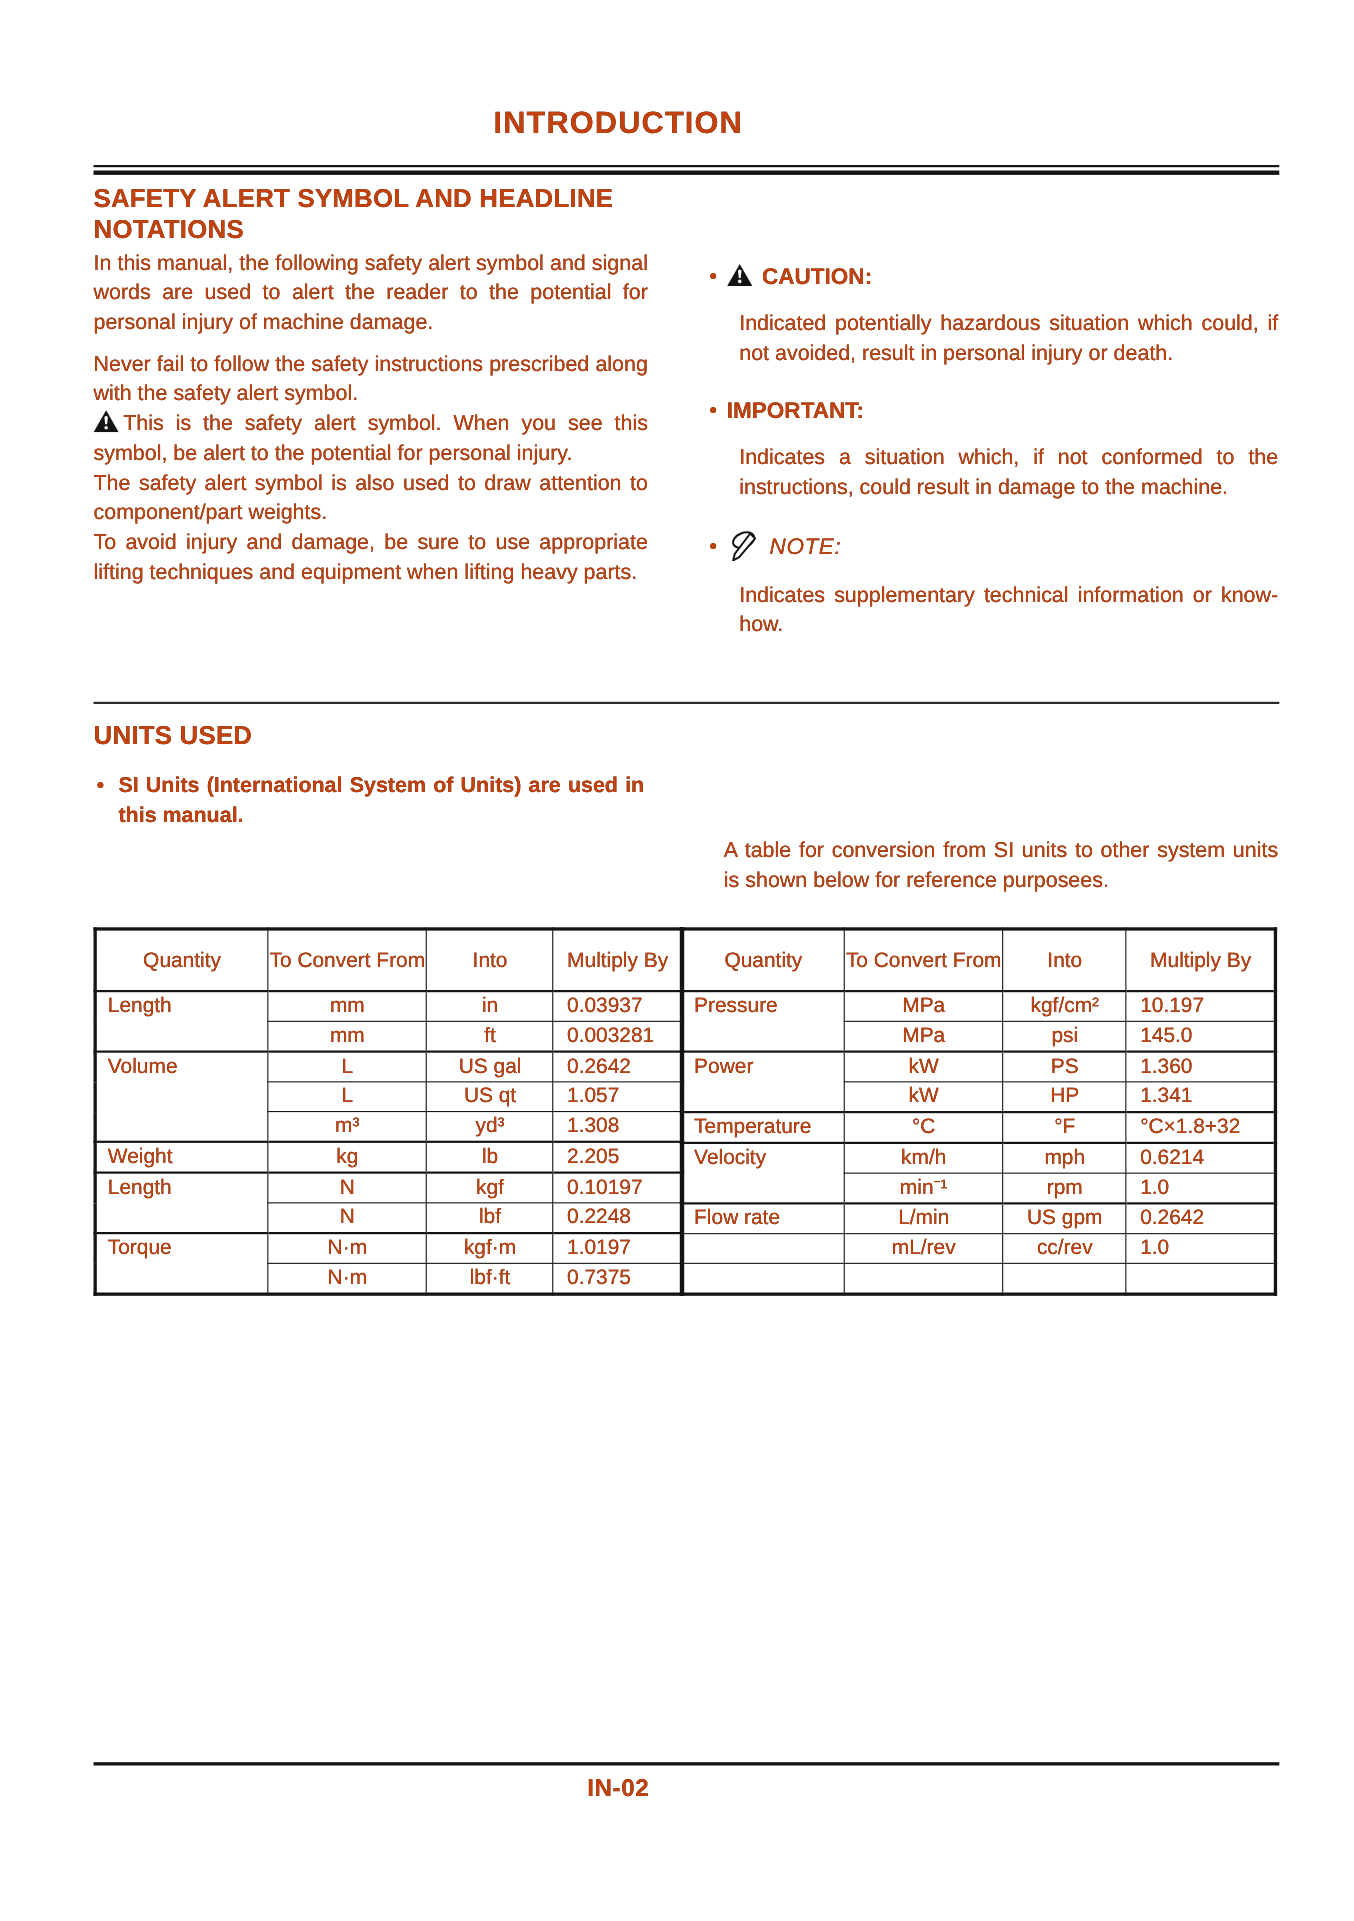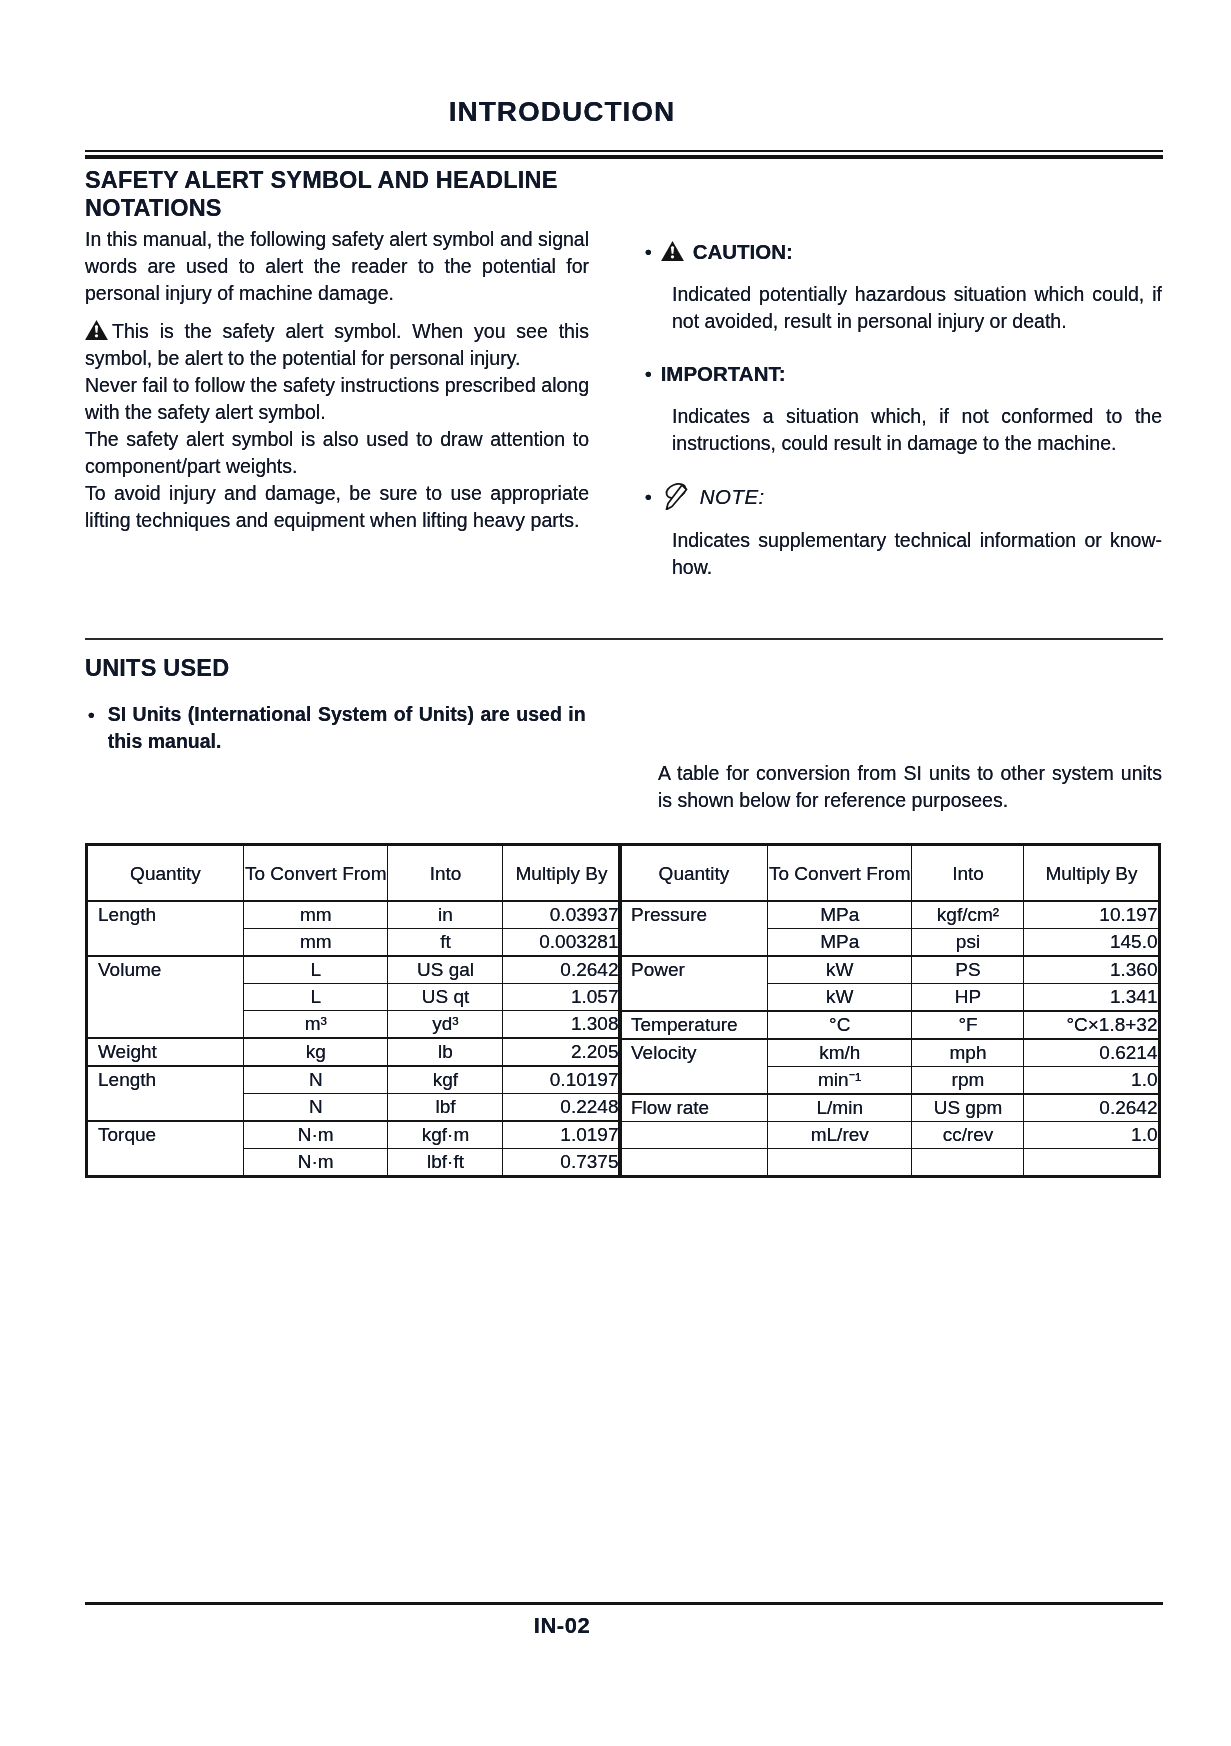--- a/index.html
+++ b/index.html
@@ -1,18 +1,18 @@
 <!DOCTYPE html>
 <html><head>
 <meta charset="utf-8">
 <style>
   html,body { margin:0; padding:0; background:#ffffff; }
   .page {
     position:relative; width:1231px; height:1746px; background:#ffffff;
-    font-family:"Liberation Sans", sans-serif; color:#0f172a;
+    font-family:"Liberation Sans", sans-serif; color:#c2410c;
     text-shadow:0 0 0.4px #222;
     overflow:hidden;
   }
   p { margin:0; }
 
   .doc-title {
     position:absolute; left:85px; top:96px; width:954px;
     text-align:center; font-size:28px; font-weight:bold; letter-spacing:1px;
   }
   .title-rule { position:absolute; left:85px; top:150px; width:1078px; }
@@ -51,21 +51,21 @@
 
   table.conv { position:absolute; top:843px; border-collapse:collapse; table-layout:fixed; font-size:19px; }
   .conv-left  { left:85px; }
   .conv-right { left:618px; }
   table.conv { border:3px solid #141414; }
   .conv th, .conv td { border:1.5px solid #141414; overflow:hidden; white-space:nowrap; }
   .conv th { height:52px; font-weight:normal; text-align:center; vertical-align:middle; line-height:23px; }
   .conv td { height:24px; line-height:24px; }
   .conv td.q { text-align:left; padding-left:10px; vertical-align:top; }
   .conv td.c { text-align:center; }
-  .conv td.m { text-align:right; padding-left:12px; }
+  .conv td.m { text-align:left; padding-left:12px; }
   .conv tr.group td { border-top:2.5px solid #141414; }
 
   .footer-line { position:absolute; left:85px; top:1602px; width:1078px; height:3px; background:#141414; }
   .footer-text { position:absolute; left:85px; top:1613px; width:954px; text-align:center; font-size:22px; font-weight:bold; letter-spacing:0.5px; }
 </style>
 </head>
 <body>
 
 <div class="page">
 
@@ -78,26 +78,26 @@
   <div class="section-heading safety-heading">
     <div>SAFETY ALERT SYMBOL AND HEADLINE</div>
     <div>NOTATIONS</div>
   </div>
 
   <div class="body-text intro-para">
     <p>In this manual, the following safety alert symbol and signal words are used to alert the reader to the potential for personal injury of machine damage.</p>
   </div>
 
   <div class="body-text symbol-para">
+    <p>Never fail to follow the safety instructions prescribed along with the safety alert symbol.</p>
     <p><span class="tri-icon"><svg viewBox="0 0 24 21">
             <path d="M12 0 L24 21 H0 Z" fill="#141414"></path>
             <path d="M12 5.2 L13.7 6.3 L12.9 13.4 H11.1 L10.3 6.3 Z" fill="#fff"></path>
             <circle cx="12" cy="16.6" r="1.7" fill="#fff"></circle>
           </svg></span><span>This is the safety alert symbol. When you see this symbol, be alert to the potential for personal injury.</span></p>
-    <p>Never fail to follow the safety instructions prescribed along with the safety alert symbol.</p>
     <p>The safety alert symbol is also used to draw attention to component/part weights.</p>
     <p>To avoid injury and damage, be sure to use appropriate lifting techniques and equipment when lifting heavy parts.</p>
   </div>
 
   <div class="callouts">
 
     <div class="callout">
       <div class="callout-head">
         <span class="bullet">•</span>
         <span class="tri-icon"><svg viewBox="0 0 24 21">

